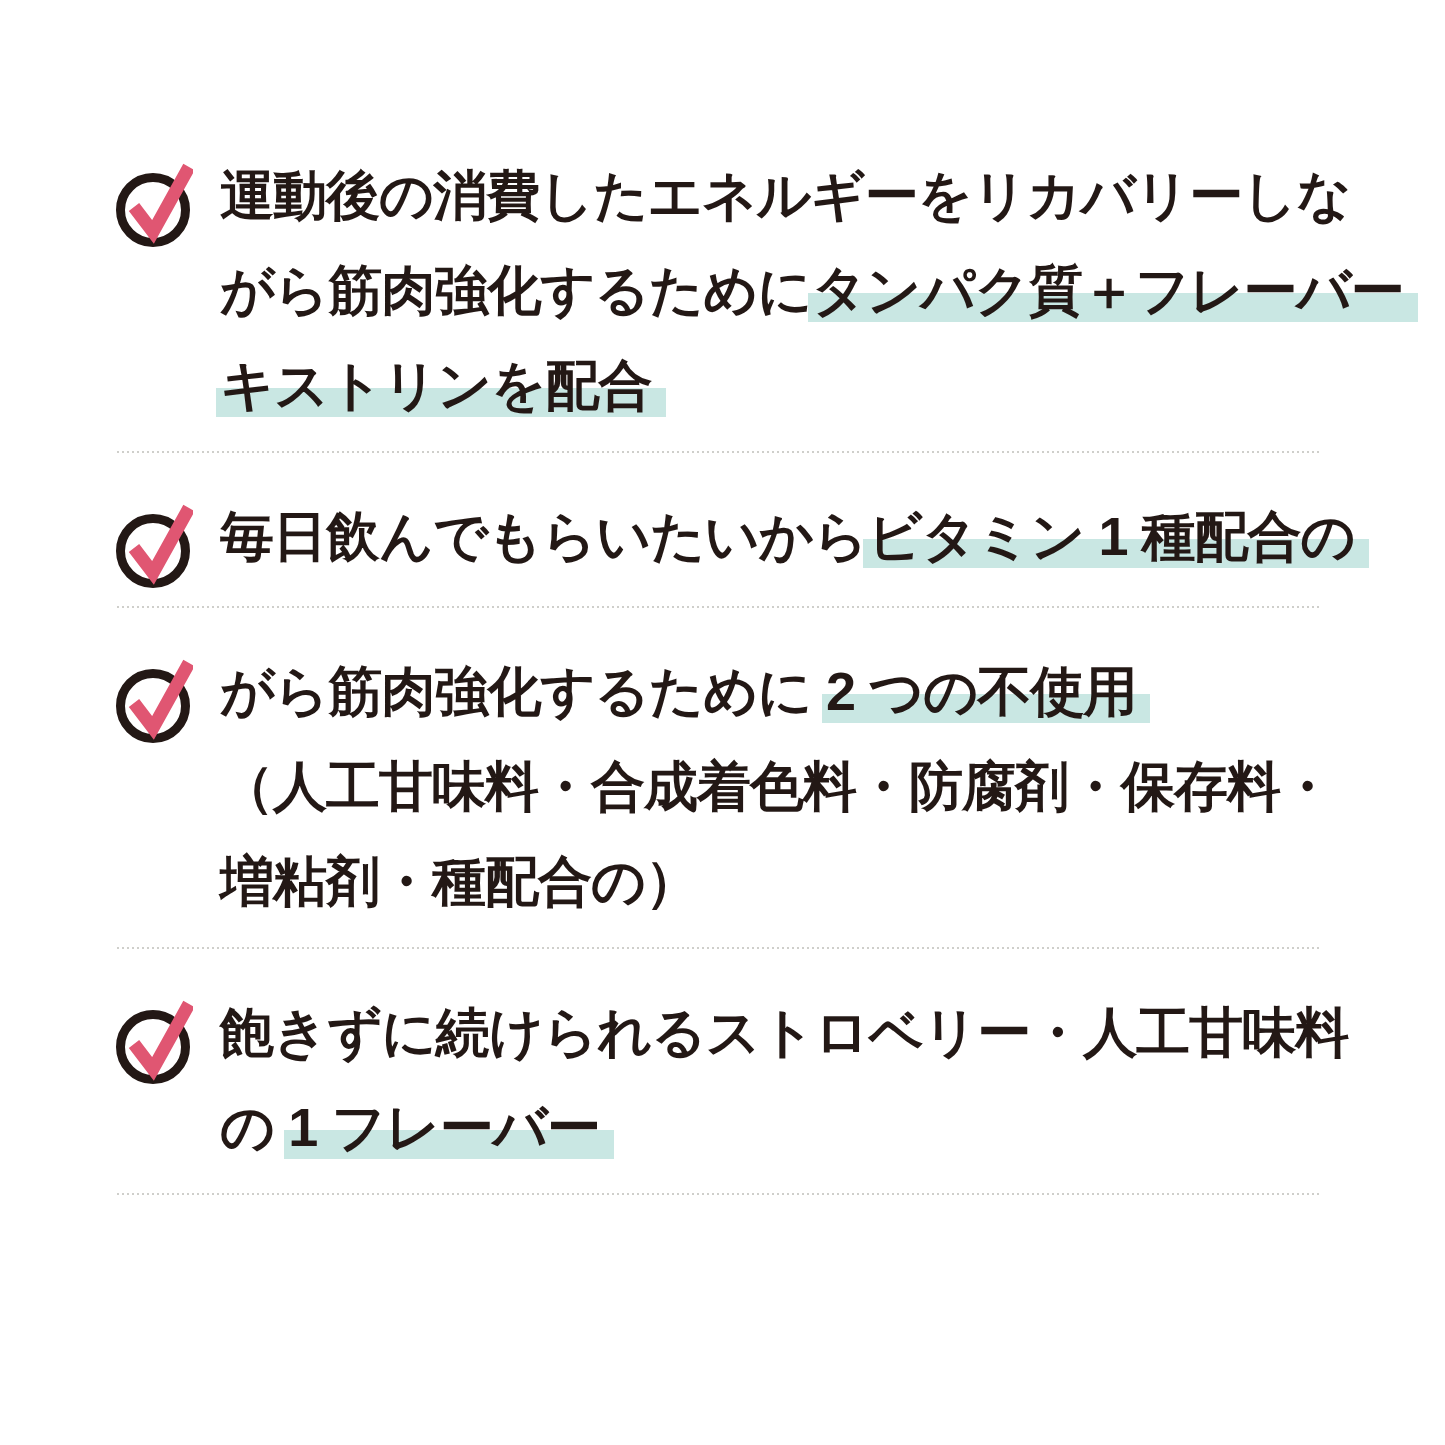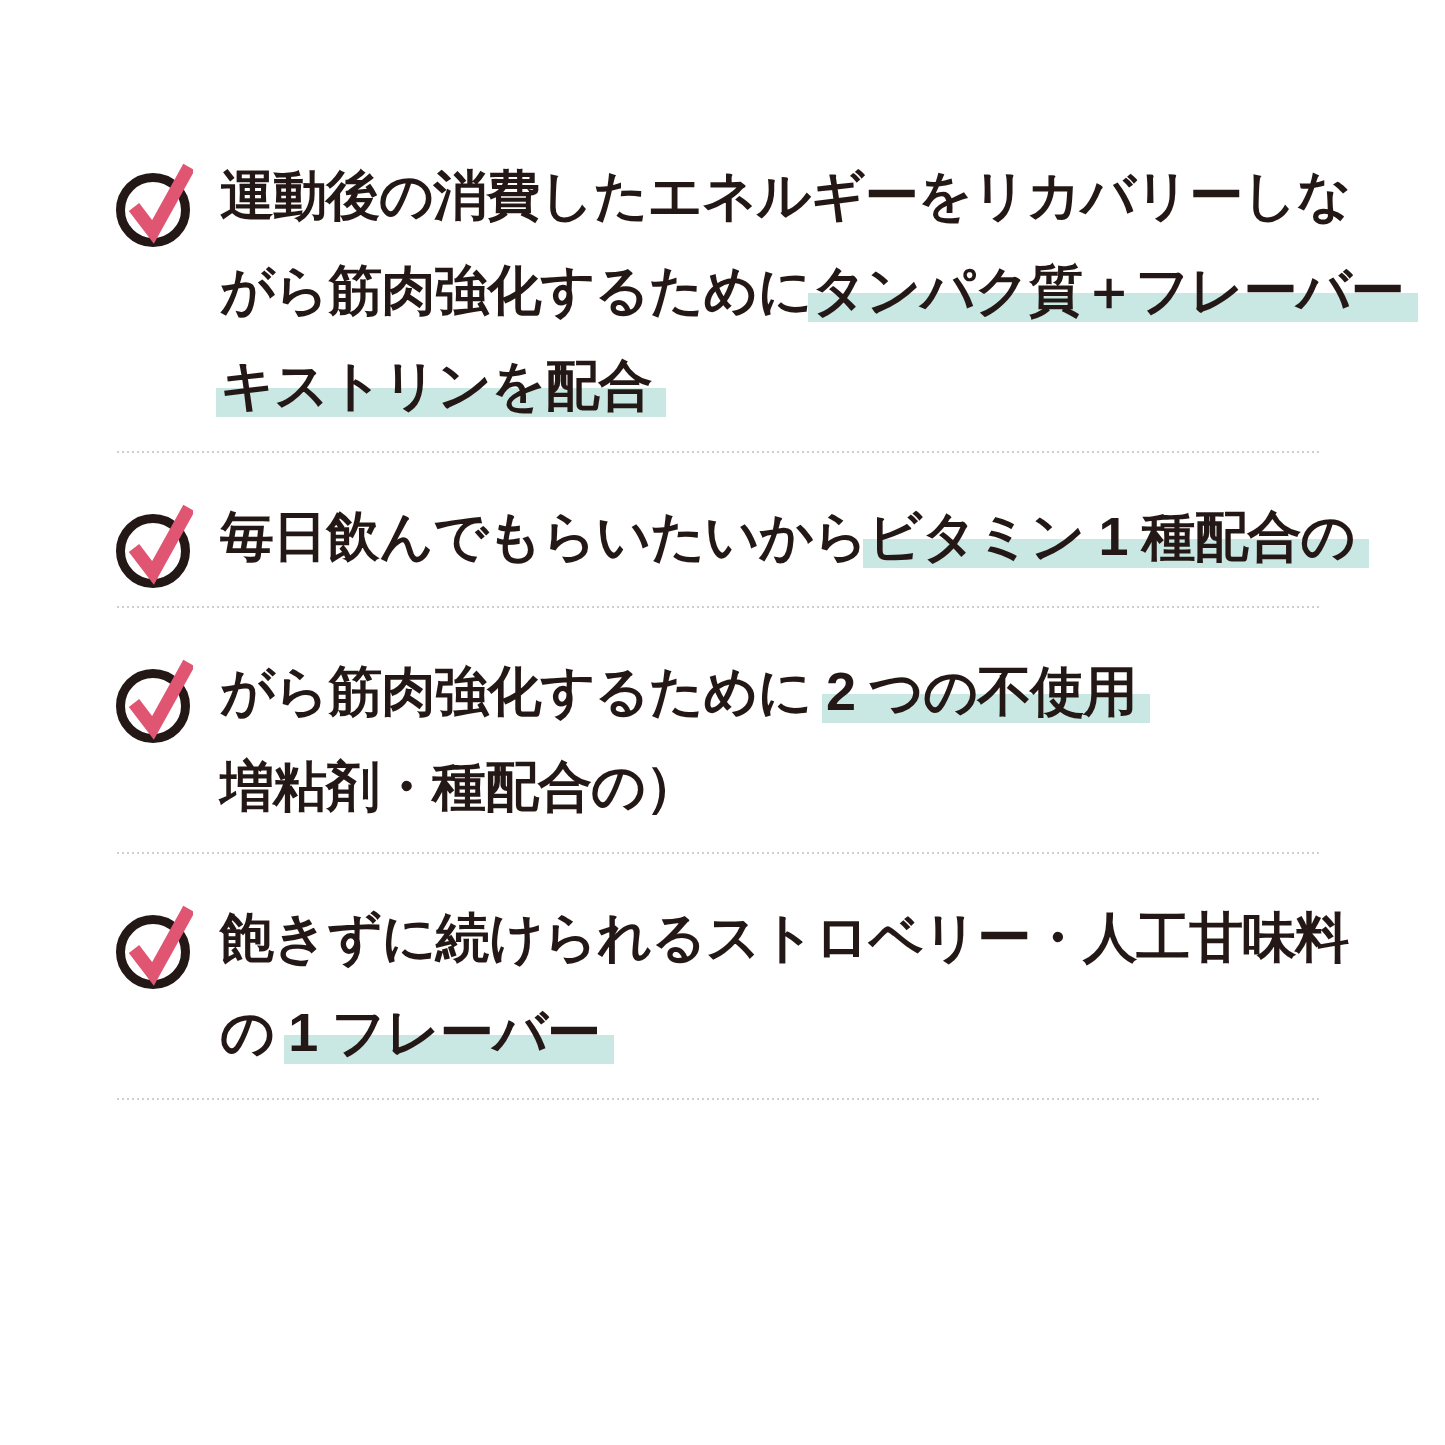--- a/index.html
+++ b/index.html
@@ -106,20 +106,21 @@
         </div>
       </div>
       <div class="divider"></div>
       <div class="item">
         <svg class="check" viewBox="0 0 78 84" xmlns="http://www.w3.org/2000/svg">
     <circle class="ring" cx="38" cy="47" r="32.5"></circle>
     <polyline class="tick" points="19,44 38,69 74,4"></polyline>
   </svg>
         <div class="text">
           <div class="line"><span class="seg">がら筋肉強化するために </span><span class="seg hl">2 つの不使用</span></div>
+          <div class="line"><span class="seg">（人工甘味料・合成着色料・防腐剤・保存料・</span></div>
           <div class="line"><span class="seg">増粘剤・種配合の）</span></div>
         </div>
       </div>
       <div class="divider"></div>
       <div class="item">
         <svg class="check" viewBox="0 0 78 84" xmlns="http://www.w3.org/2000/svg">
     <circle class="ring" cx="38" cy="47" r="32.5"></circle>
     <polyline class="tick" points="19,44 38,69 74,4"></polyline>
   </svg>
         <div class="text">

